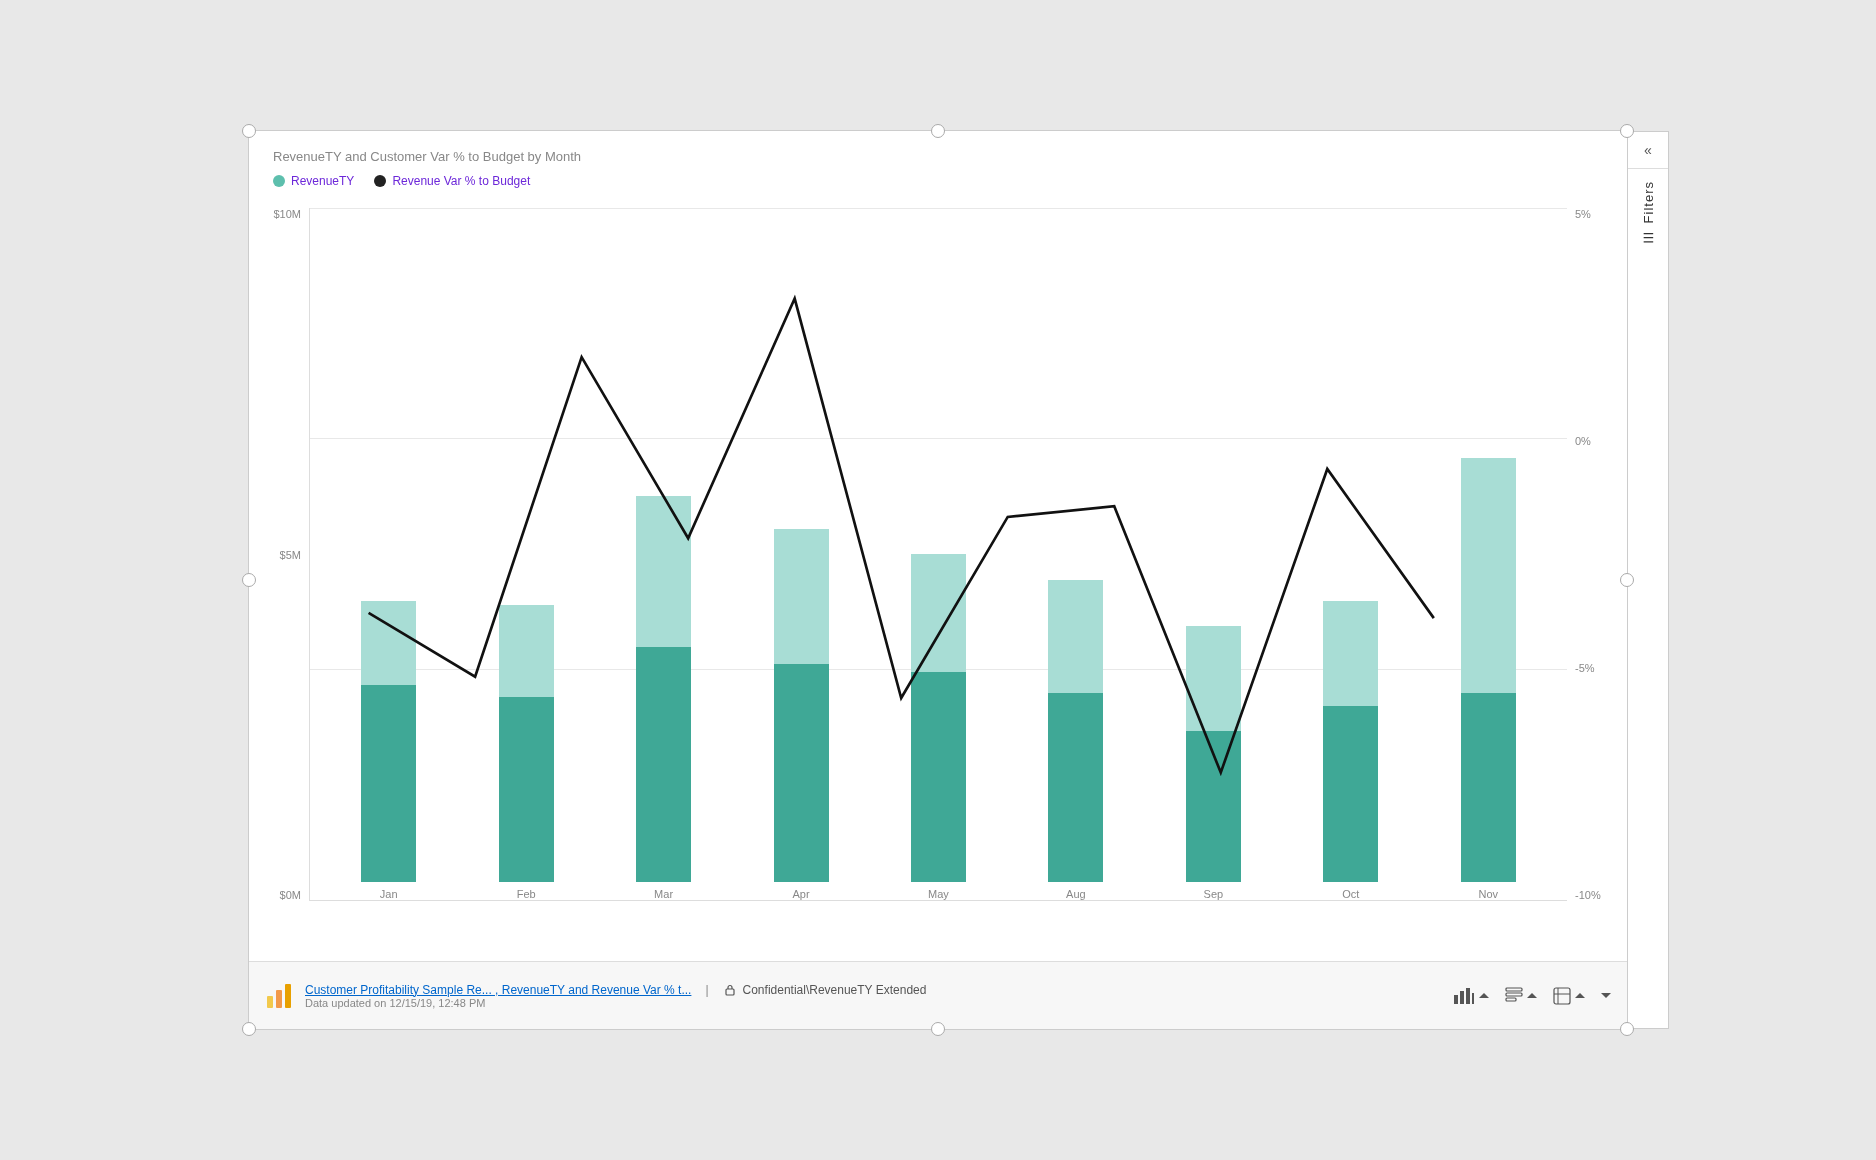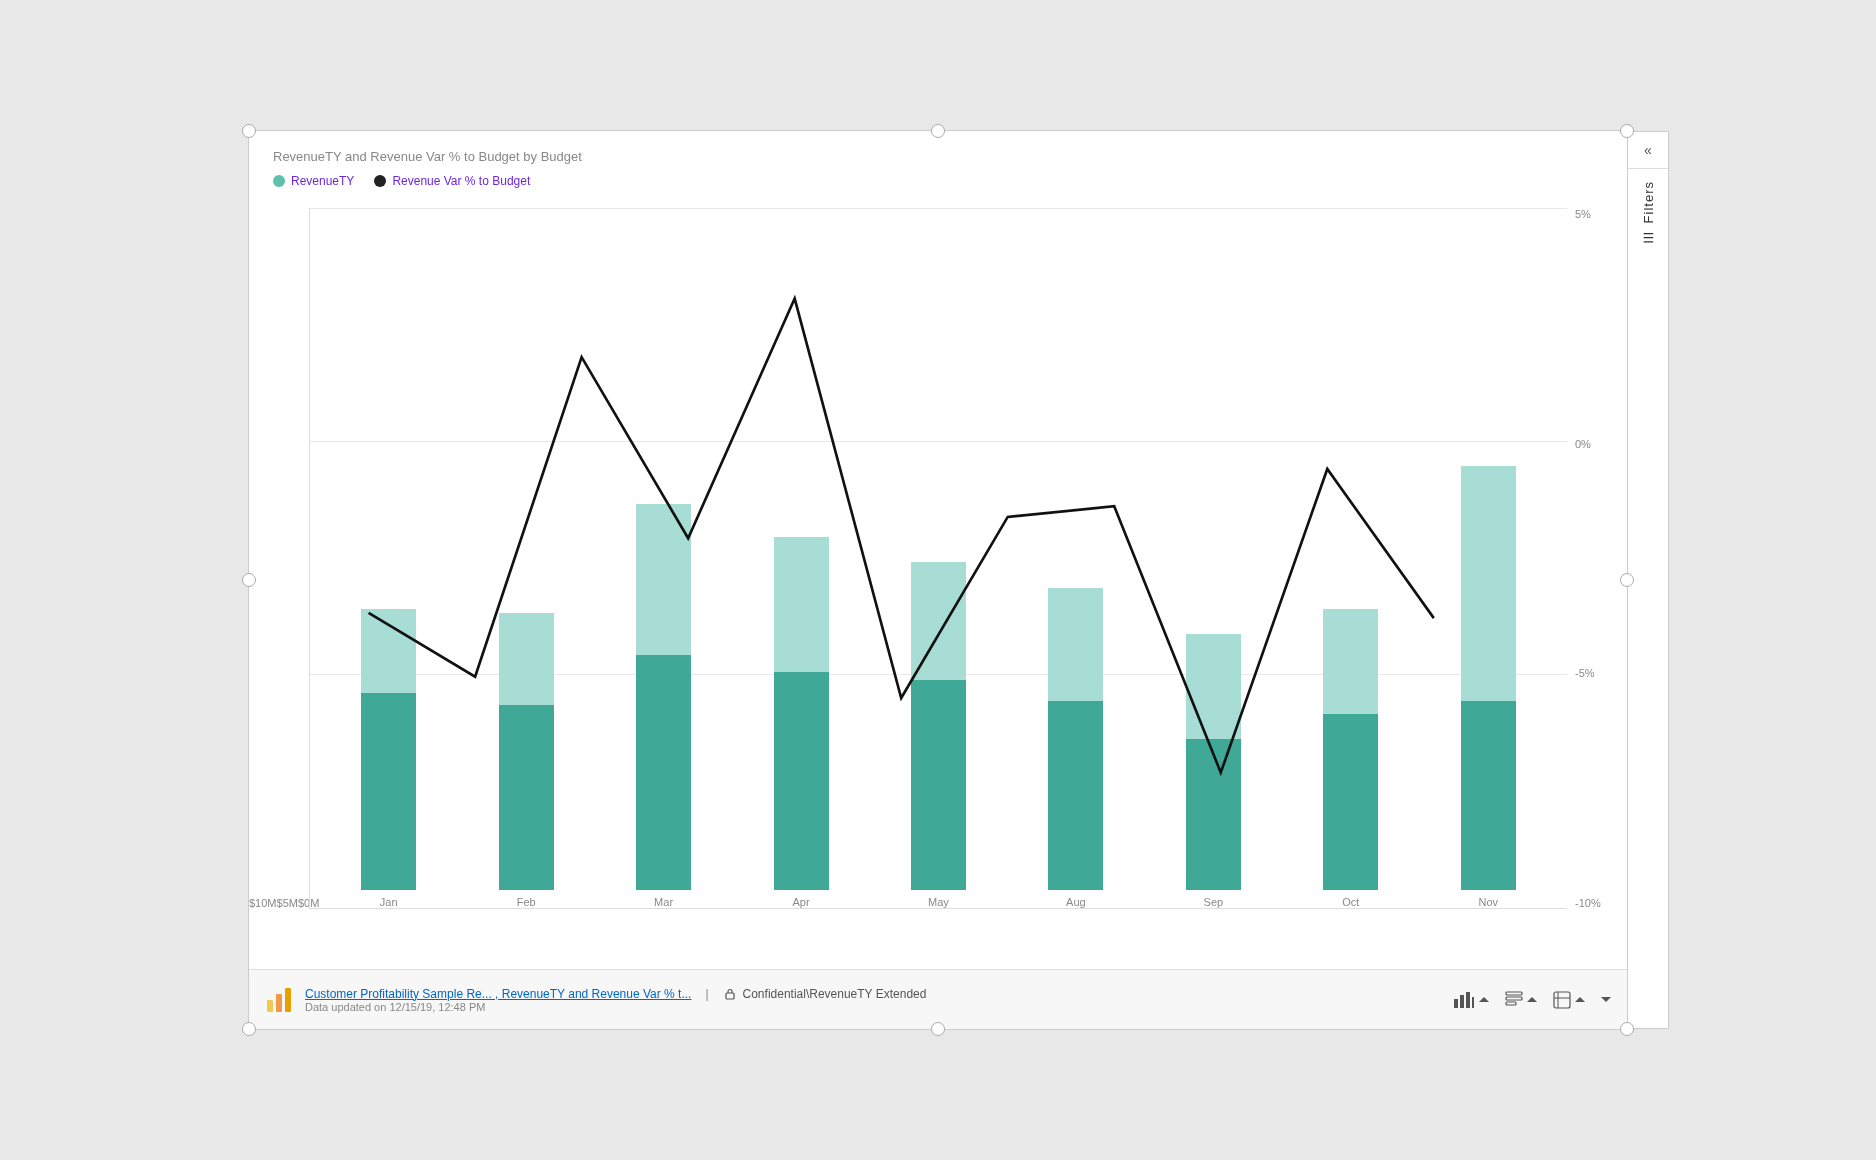--- a/index.html
+++ b/index.html
@@ -133,21 +133,21 @@
     }
 
     
     .y-axis-left {
       position: absolute;
       left: 0;
       top: 10px;
       bottom: 60px;
       width: 60px;
       display: flex;
-      flex-direction: row;
+      flex-direction: column;
       justify-content: space-between;
       align-items: flex-end;
       padding-right: 8px;
     }
     .y-label {
       font-size: 11px;
       color: #888;
     }
 
     
@@ -219,21 +219,21 @@
 
     
     .line-overlay {
       position: absolute;
       left: 0; right: 0; top: 0; bottom: 0;
       pointer-events: none;
     }
 
     
     .chart-footer {
-      height: 60px;
+      height: 68px;
       background: #f7f7f7;
       border-top: 1px solid #ddd;
       display: flex;
       align-items: center;
       justify-content: space-between;
       padding: 8px 16px;
       flex-shrink: 0;
     }
     .footer-left {
       display: flex;
@@ -319,21 +319,21 @@
       <div class="filters-collapse-btn">
         <span>«</span>
       </div>
       <div class="filters-label">
         <span class="filters-icon">☰</span>
         <span>Filters</span>
       </div>
     </div>
 
     <div class="chart-header">
-      <div class="chart-title">RevenueTY and Revenue Var % to Budget by Budget</div>
+      <div class="chart-title">RevenueTY and Customer Var % to Budget by Month</div>
       <div class="legend">
         <div class="legend-item">
           <div class="legend-dot teal"></div>
           <span>RevenueTY</span>
         </div>
         <div class="legend-item">
           <div class="legend-dot dark"></div>
           <span>Revenue Var % to Budget</span>
         </div>
       </div>

